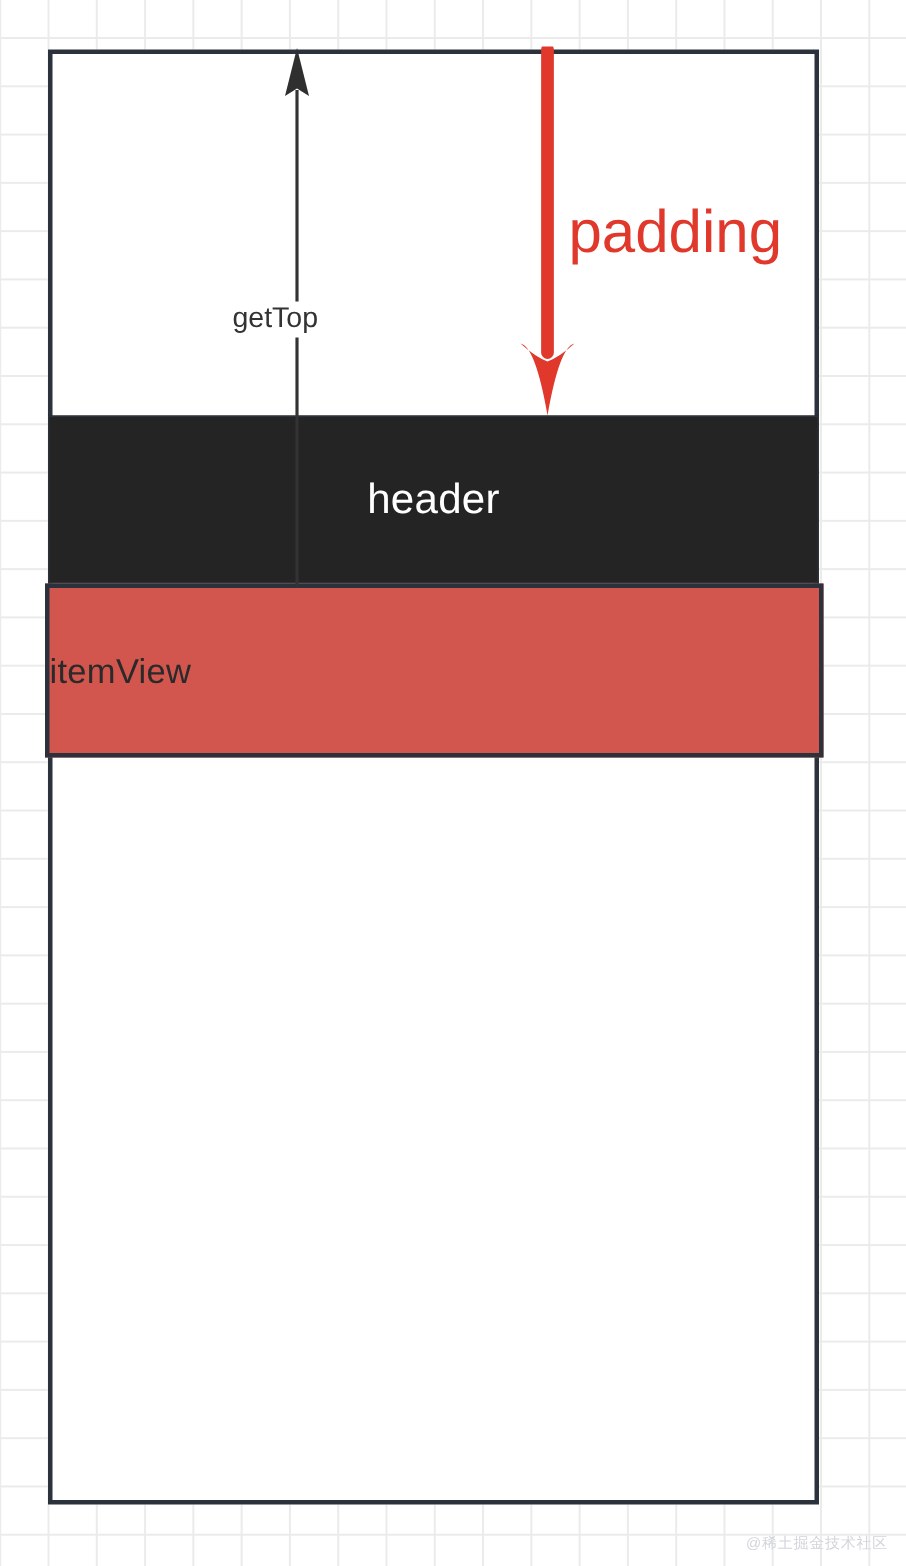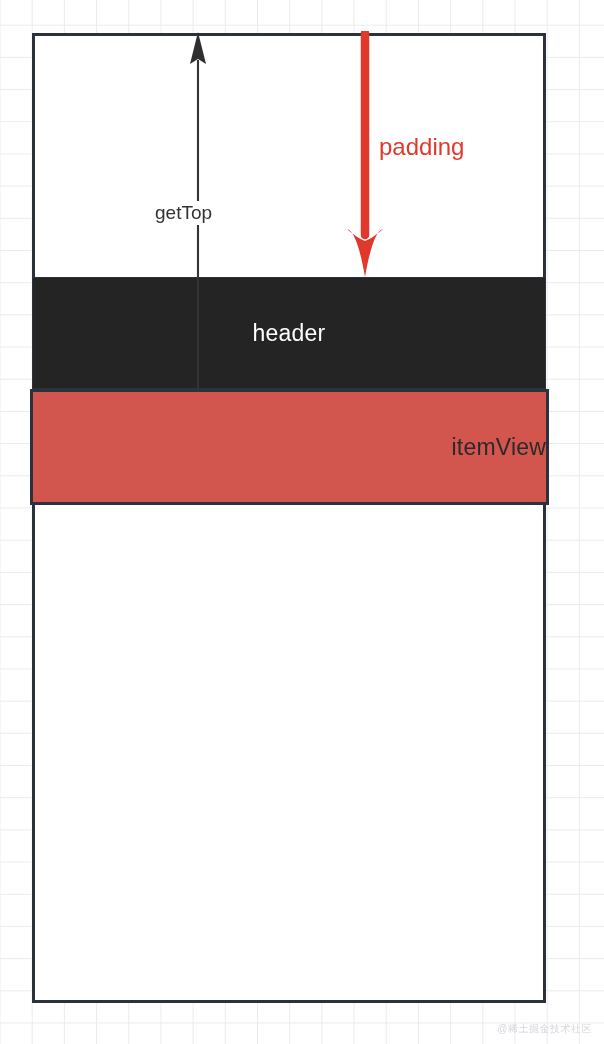--- a/index.html
+++ b/index.html
@@ -48,37 +48,37 @@
     height: 112px;
     box-sizing: border-box;
     background: #242424;
     border: 1px solid #2b323b;
     display: flex;
     align-items: center;
     justify-content: center;
   }
   #header-label {
     color: #ffffff;
-    font-size: 23px;
+    font-size: 28px;
     letter-spacing: 0.2px;
   }
 
   
   #itemview-block {
     position: absolute;
     left: 30px;
     top: 389px;
     width: 519px;
     height: 116px;
     box-sizing: border-box;
     background: #d2564e;
     border: 3px solid #2b323b;
     display: flex;
     align-items: center;
-    justify-content: flex-end;
+    justify-content: flex-start;
   }
   #itemview-label {
     color: #2a2a2a;
     font-size: 23px;
     letter-spacing: 0.2px;
   }
 
   
   #gettop-arrow {
     position: absolute;
@@ -105,21 +105,21 @@
     left: 343px;
     top: 31px;
     width: 44px;
     height: 248px;
     pointer-events: none;
   }
   #padding-label {
     position: absolute;
     left: 379px;
     top: 133px;
-    font-size: 24px;
+    font-size: 40px;
     color: #e0392c;
     white-space: nowrap;
     letter-spacing: 0px;
   }
 
   
   #watermark {
     position: absolute;
     right: 12px;
     bottom: 8px;

